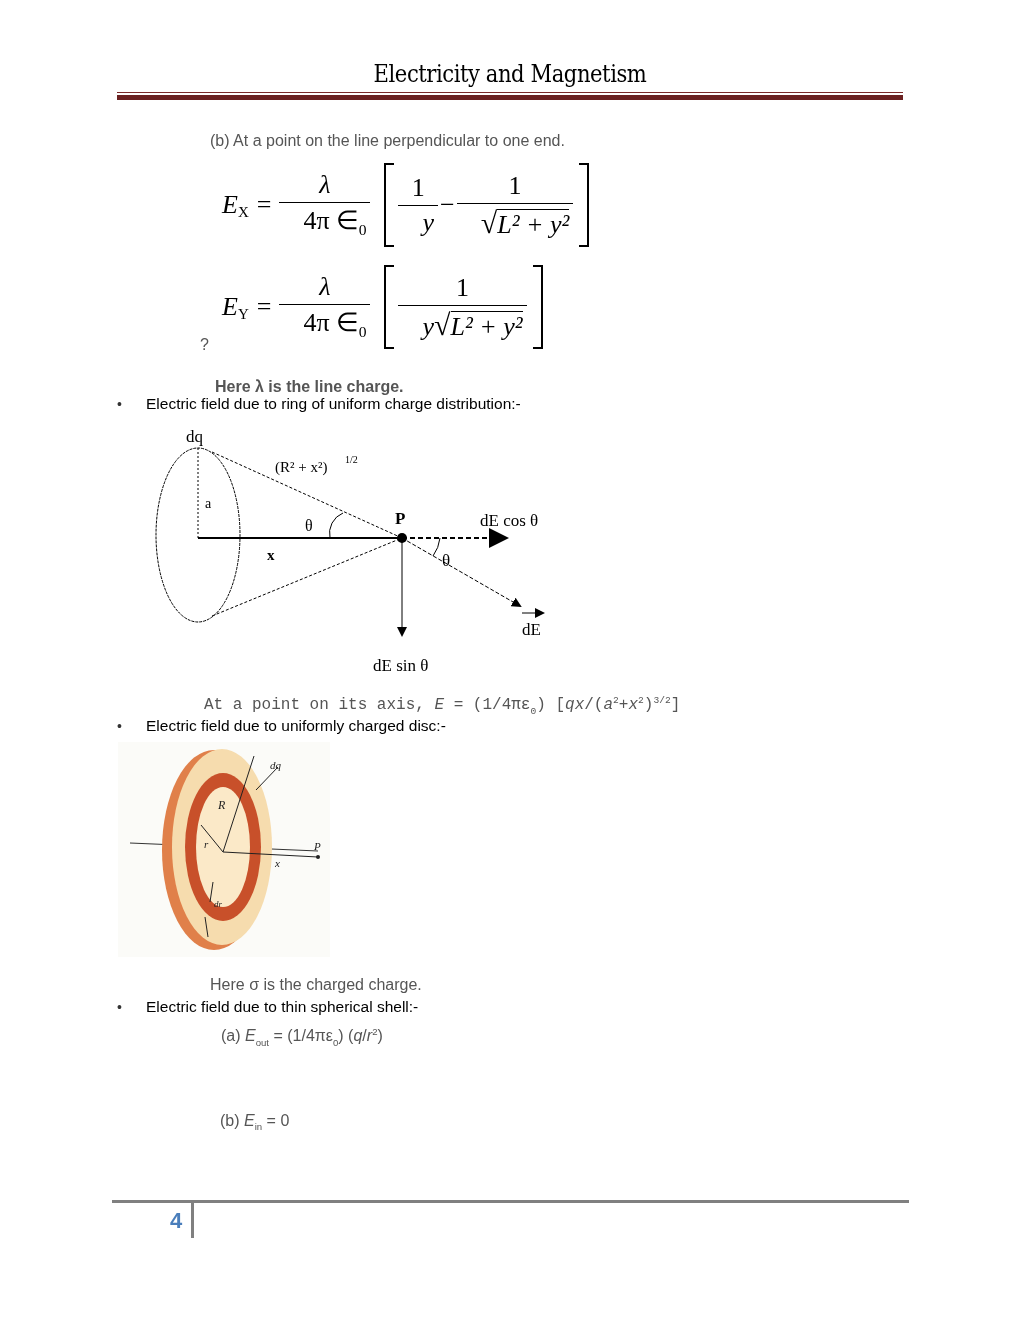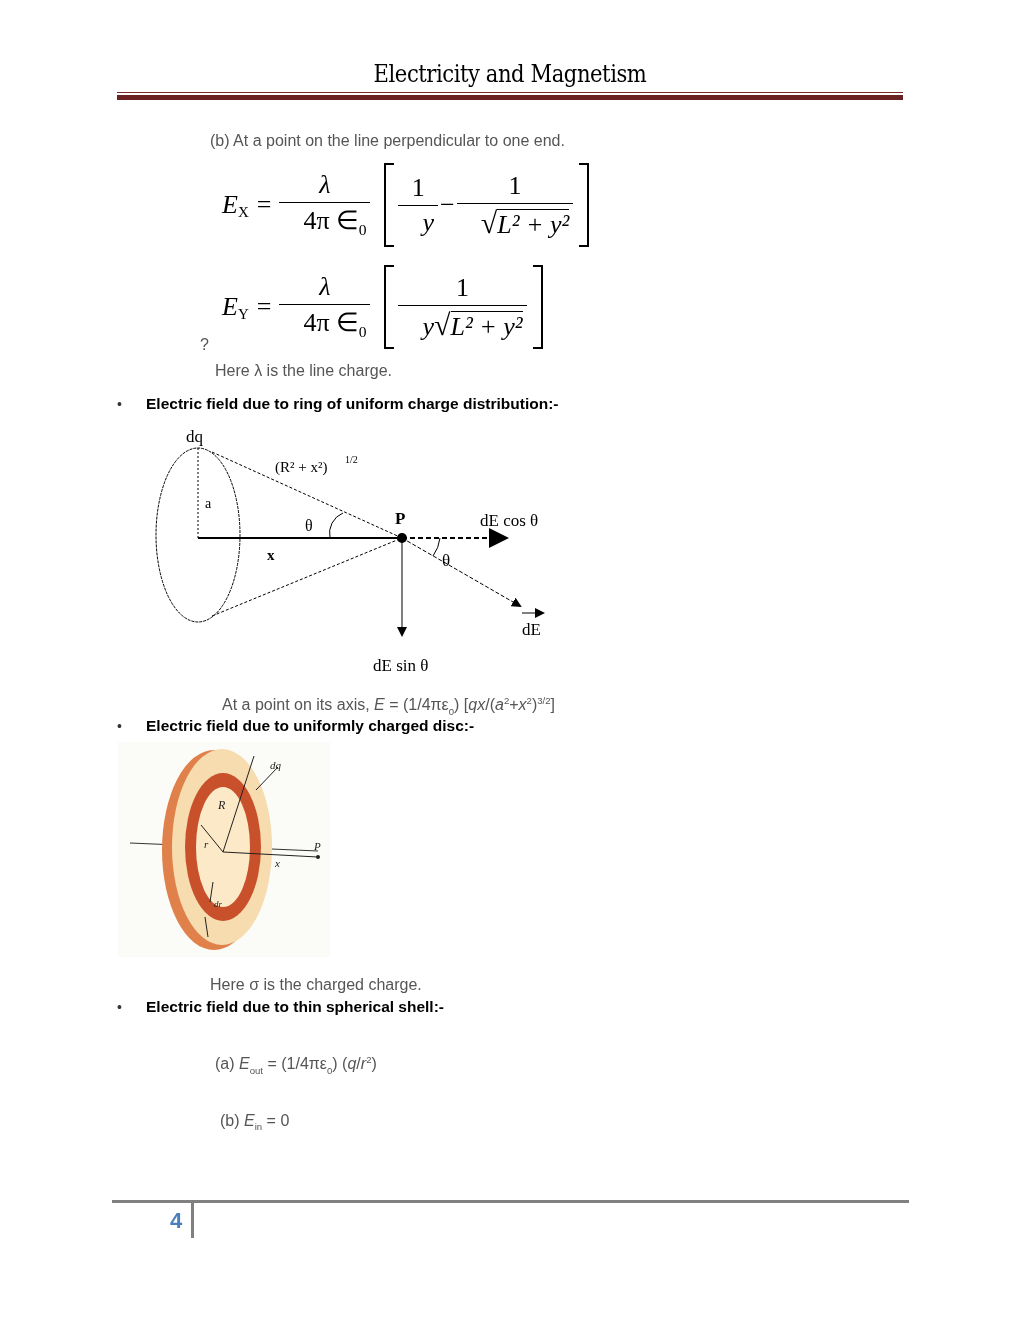--- a/index.html
+++ b/index.html
@@ -2,21 +2,21 @@
 <html><head>
   <meta charset="utf-8">
   <style>
     html, body { margin: 0; padding: 0; background: #ffffff; }
     body { width: 1020px; height: 1320px; position: relative; overflow: hidden; font-family: "Liberation Sans", sans-serif; color: #000; }
     .abs { position: absolute; }
     .header-title { left: 0; width: 1020px; top: 60px; text-align: center; font-family: "DejaVu Serif", serif; font-size: 24px; color: #000; letter-spacing: -0.5px; transform: scaleX(0.88); }
     .header-rule-thin { left: 117px; width: 786px; top: 92px; height: 1px; background: #7a2a2a; }
     .header-rule-thick { left: 117px; width: 786px; top: 95px; height: 5px; background: #6b2222; }
     .body-text { font-size: 16px; color: #555; }
-    .bold-heading { font-size: 15.5px; font-weight: bold; color: #000; }
+    .bold-heading { font-size: 15.5px; font-weight: normal; color: #000; }
     .bullet { font-size: 14px; color: #333; }
     .math-serif { font-family: "Liberation Serif", serif; color: #000; }
     .frac { display: inline-block; text-align: center; vertical-align: middle; }
     .frac .num { display: block; border-bottom: 1.5px solid #000; padding: 0 4px 2px; }
     .frac .den { display: block; padding: 2px 4px 0; margin-left: 20px; }
     .bracket { display: inline-block; vertical-align: middle; border: 2px solid #000; width: 8px; }
     .bracket.left { border-right: none; }
     .bracket.right { border-left: none; }
     .footer-rule { left: 112px; width: 797px; top: 1200px; height: 3px; background: #808080; }
     .footer-vline { left: 191px; top: 1202px; width: 3px; height: 36px; background: #808080; }
@@ -63,21 +63,21 @@
   </span>
   <span class="bracket left" style="height:80px; margin-left:14px;"></span>
   <span class="frac" style="margin-left:4px;">
     <span class="num">1</span>
     <span class="den"><span style="font-style:italic;">y</span><span style="font-size:30px;">√</span><span style="border-top:1.5px solid #000; font-style:italic;">L² + y²</span></span>
   </span>
   <span class="bracket right" style="height:80px; margin-left:6px;"></span>
 </div>
 
 <div class="abs body-text" style="left:200px; top:336px;">?</div>
-<div class="abs body-text" style="left:215px; top:362px;">Here λ is the line charge.</div>
+<div class="abs body-text" style="left:215px; top:378px;font-weight:bold;">Here λ is the line charge.</div>
 
 <div class="abs bullet" style="left:117px; top:396px;">•</div>
 <div class="abs bold-heading" style="left:146px; top:395px;">Electric field due to ring of uniform charge distribution:-</div>
 
 <svg class="abs" style="left:140px; top:420px;" width="440" height="260" viewBox="0 0 440 260">
   <defs>
     <marker id="arr" markerWidth="10" markerHeight="10" refX="8" refY="5" orient="auto">
       <path d="M0,0 L10,5 L0,10 z" fill="#000"></path>
     </marker>
   </defs>
@@ -101,21 +101,21 @@
     <text x="165" y="111" font-size="16">θ</text>
     <text x="127" y="140" font-size="15" font-weight="bold">x</text>
     <text x="255" y="104" font-weight="bold">P</text>
     <text x="340" y="106">dE cos θ</text>
     <text x="302" y="146">θ</text>
     <text x="382" y="215">dE</text>
     <text x="233" y="251">dE sin θ</text>
   </g>
 </svg>
 
-<div class="abs body-text" style="left:222px; top:695px;">
+<div class="abs body-text" style="left:204px; top:695px;font-family:Liberation Mono, monospace;">
   <span>At a point on its axis, </span><i>E</i><span> = (1/4πε</span><sub>0</sub><span>) [</span><i>qx</i><span>/(</span><i>a</i><sup>2</sup><span>+</span><i>x</i><sup>2</sup><span>)</span><sup>3/2</sup><span>]</span>
 </div>
 
 <div class="abs bullet" style="left:117px; top:718px;">•</div>
 <div class="abs bold-heading" style="left:146px; top:717px;">Electric field due to uniformly charged disc:-</div>
 
 <svg class="abs" style="left:118px; top:742px;" width="212" height="215" viewBox="0 0 212 215">
   <rect x="0" y="0" width="212" height="215" fill="#fbfbf8"></rect>
   <line x1="12" y1="101" x2="200" y2="109" stroke="#333" stroke-width="1"></line>
   <ellipse cx="96" cy="108" rx="52" ry="100" fill="#e0804a"></ellipse>
@@ -137,21 +137,21 @@
     <text x="157" y="125">x</text>
     <text x="196" y="108">P</text>
   </g>
 </svg>
 
 <div class="abs body-text" style="left:210px; top:976px;">Here σ is the charged charge.</div>
 
 <div class="abs bullet" style="left:117px; top:999px;">•</div>
 <div class="abs bold-heading" style="left:146px; top:998px;">Electric field due to thin spherical shell:-</div>
 
-<div class="abs body-text" style="left:215px; top:1026px;margin-top:28px;">
+<div class="abs body-text" style="left:221px; top:1026px;">
   <span>(a) </span><i>E</i><sub>out</sub><span> = (1/4πε</span><sub>0</sub><span>) (</span><i>q</i><span>/</span><i>r</i><sup>2</sup><span>)</span>
 </div>
 
 <div class="abs body-text" style="left:220px; top:1112px;">
   <span>(b) </span><i>E</i><sub>in</sub><span> = 0</span>
 </div>
 
 <div class="abs footer-rule"></div>
 <div class="abs footer-vline"></div>
 <div class="abs page-num">4</div>

